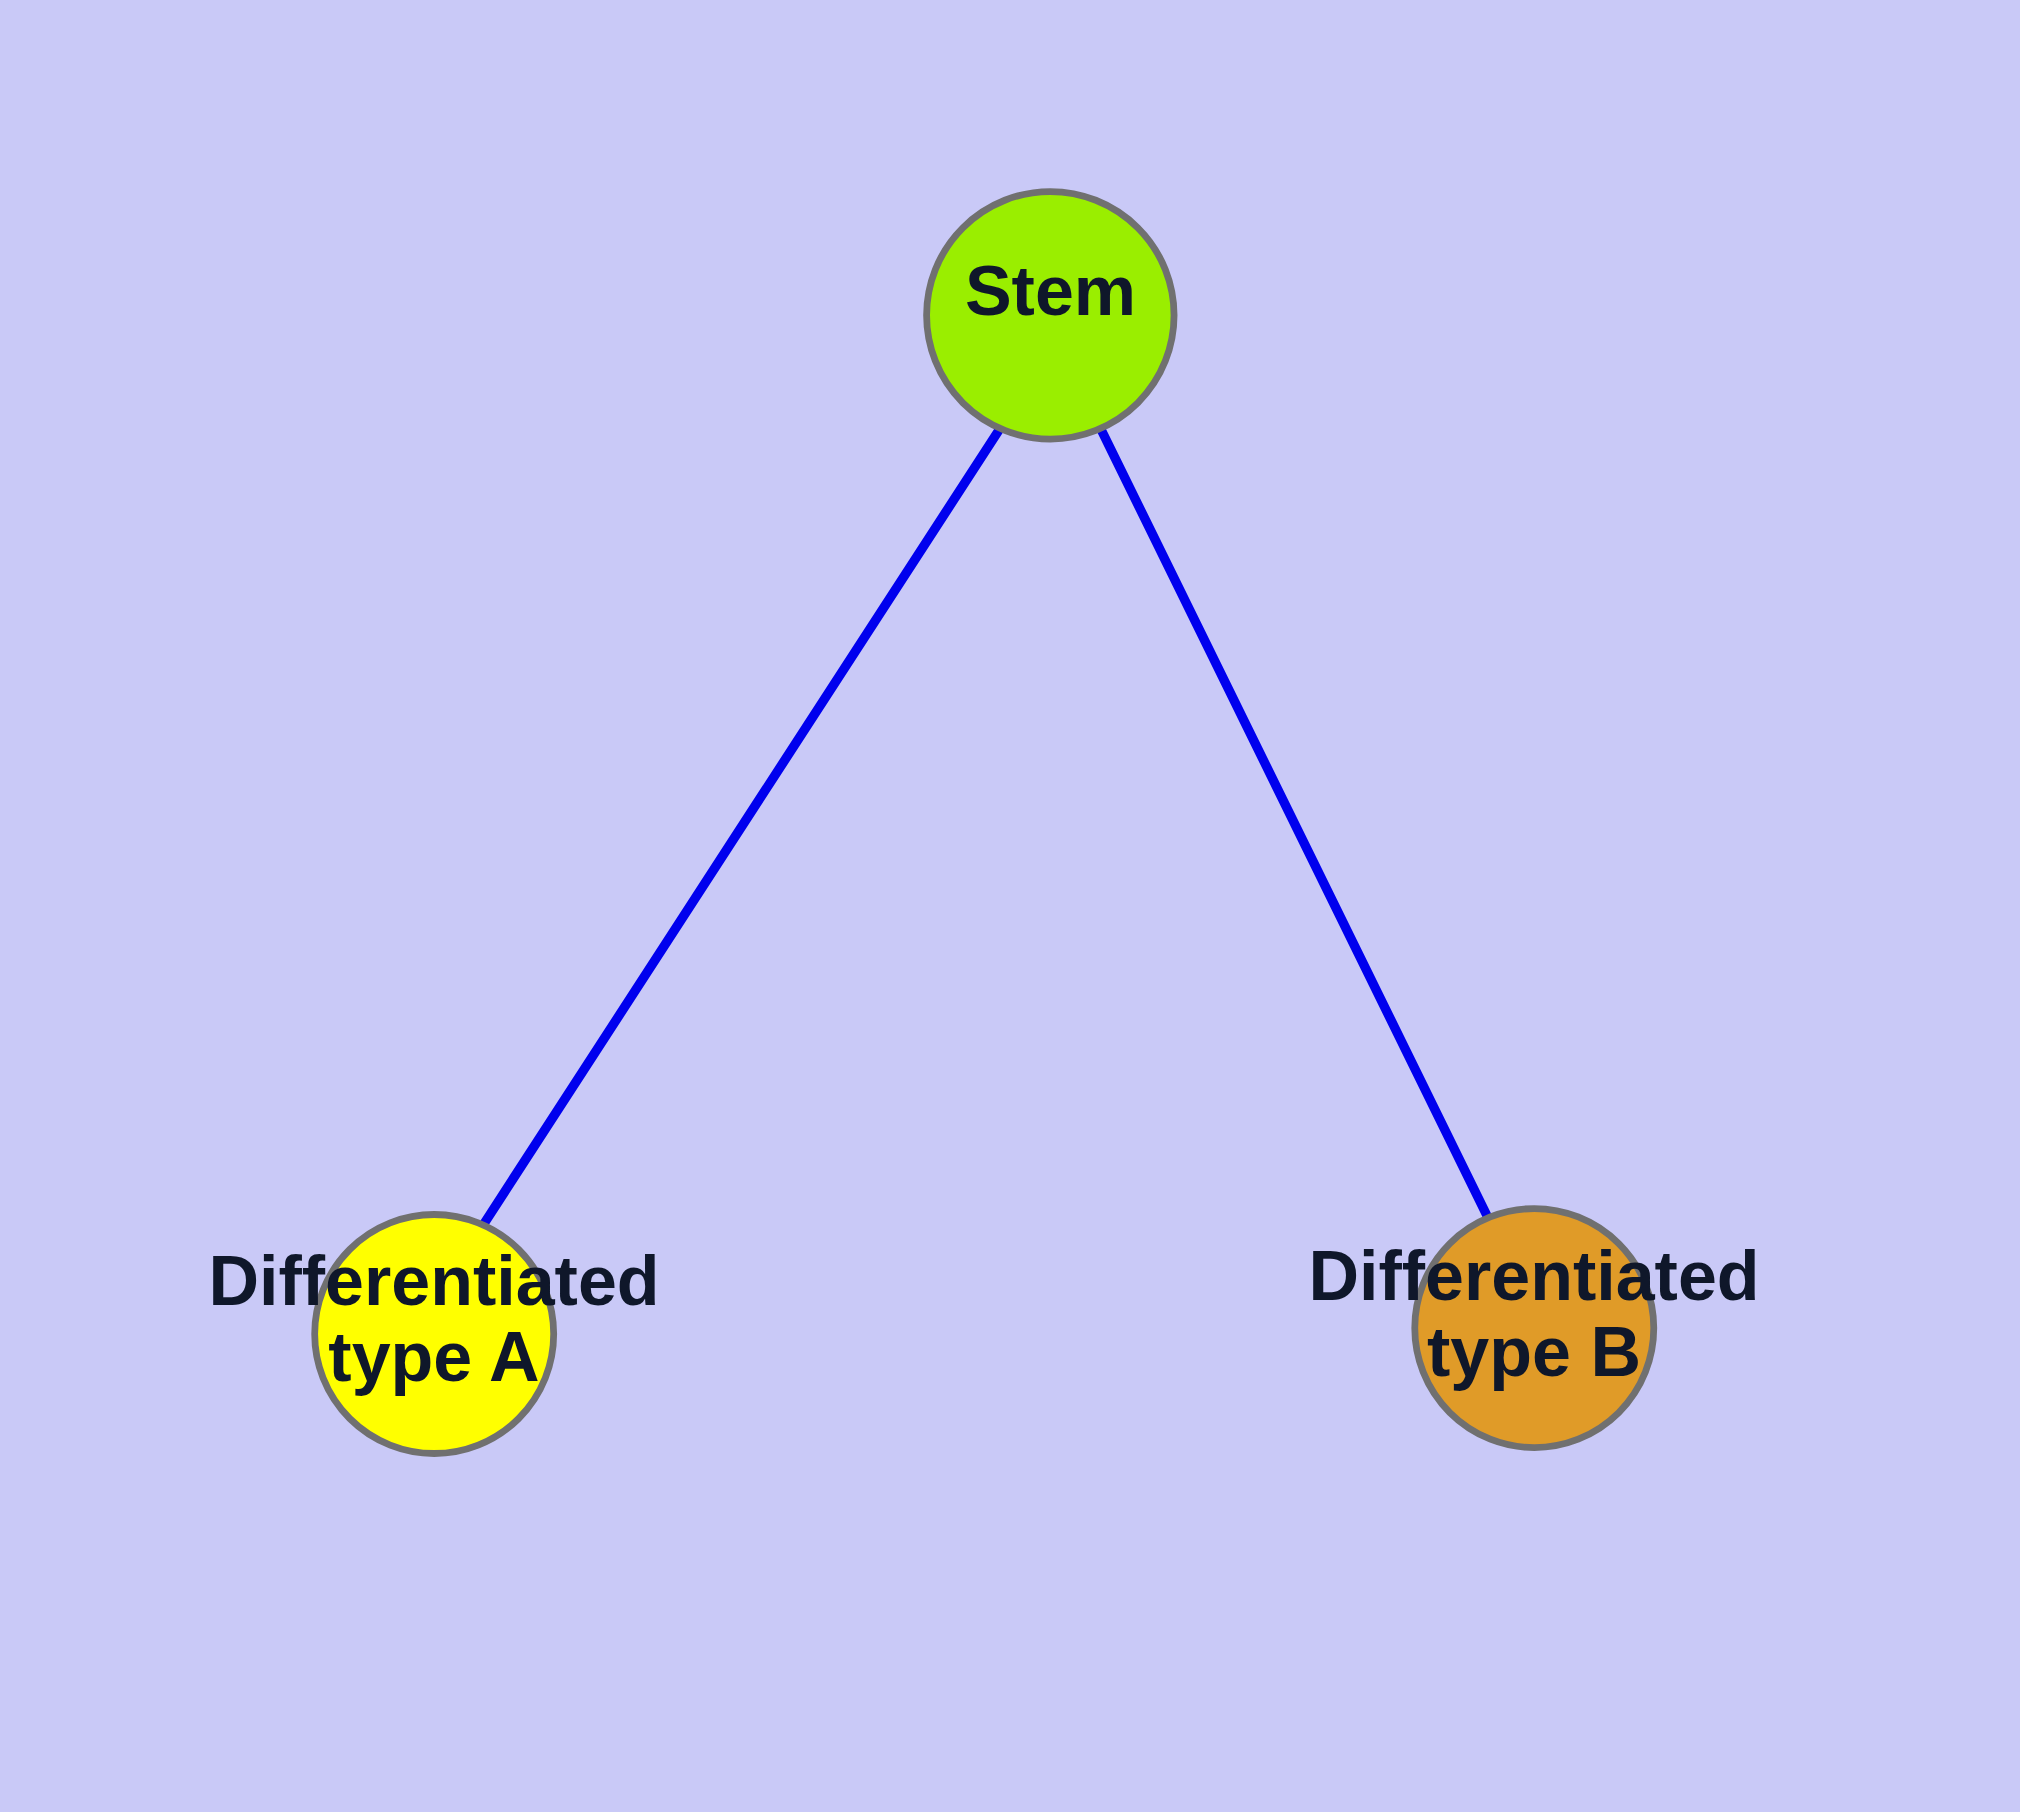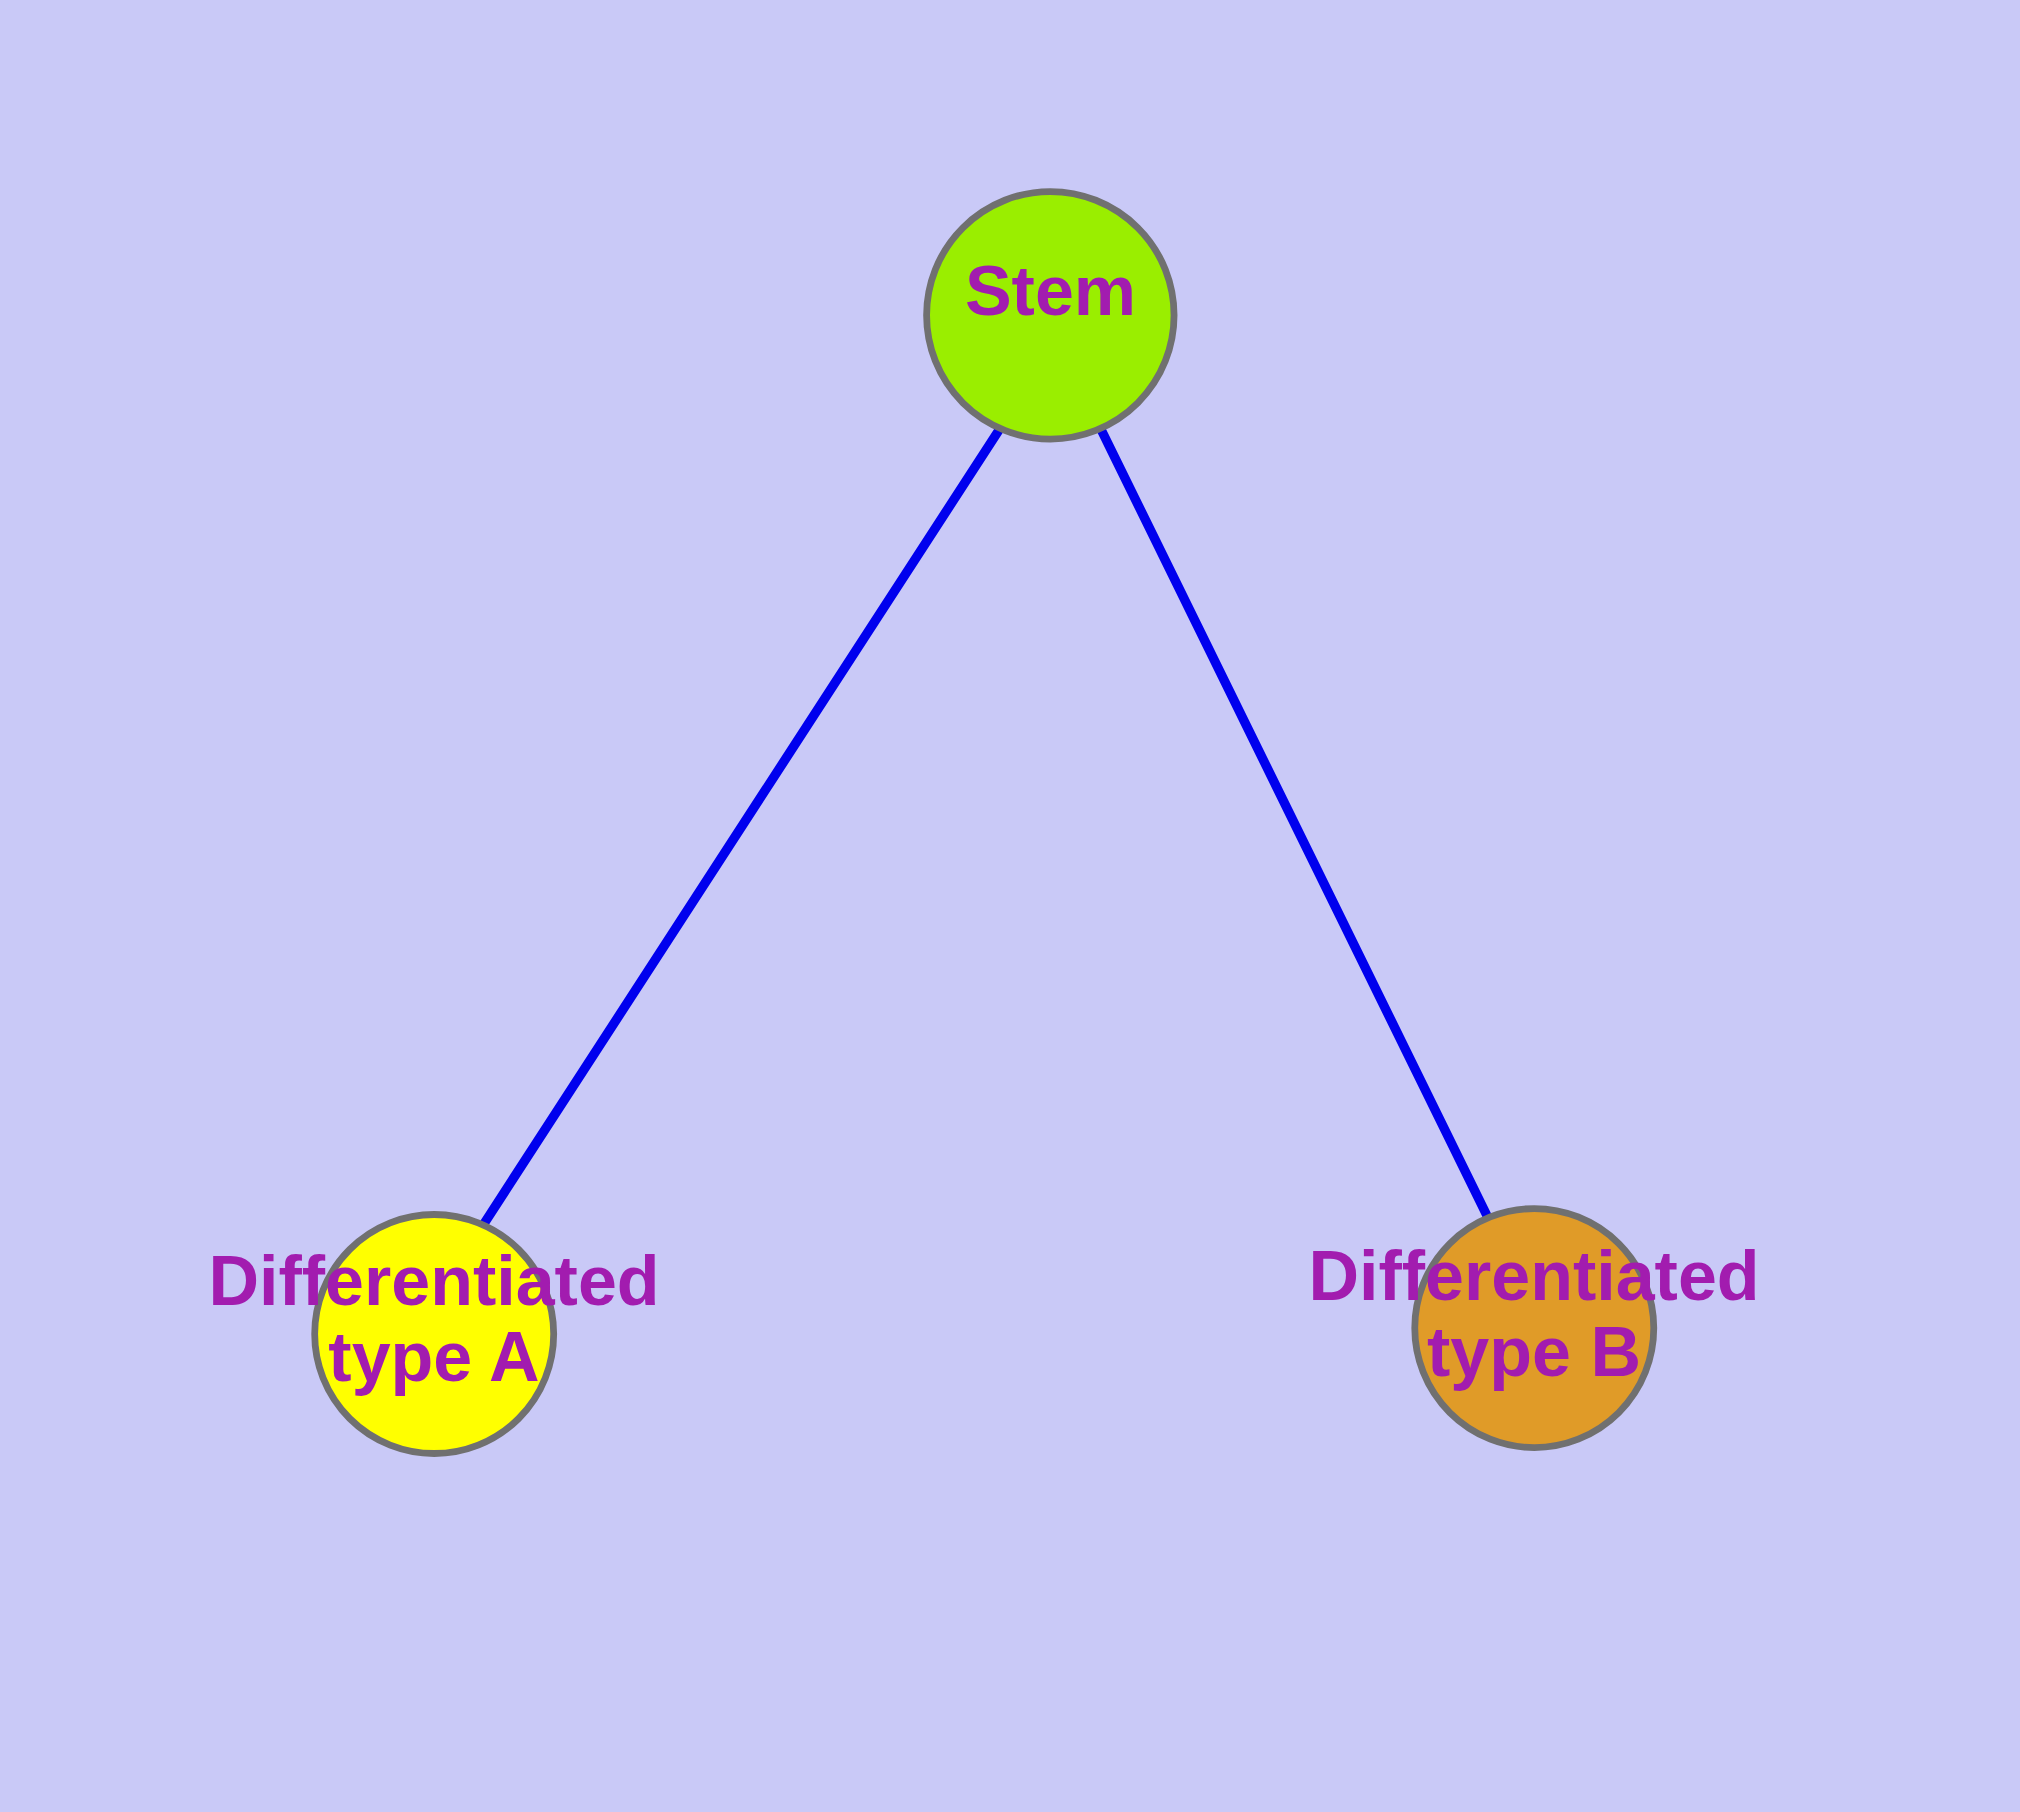--- a/index.html
+++ b/index.html
@@ -18,21 +18,21 @@
   }
   #graph-svg {
     position: absolute;
     top: 0;
     left: 0;
     width: 2021px;
     height: 1812px;
   }
   .node-label {
     position: absolute;
-    color: #a21caf;
+    color: #0f172a;
     font-family: "Liberation Sans", "DejaVu Sans", sans-serif;
     font-weight: bold;
     text-align: center;
     white-space: pre;
     line-height: 1.08;
     pointer-events: none;
     user-select: none;
   }
   #label-stem {
     left: 796px;

